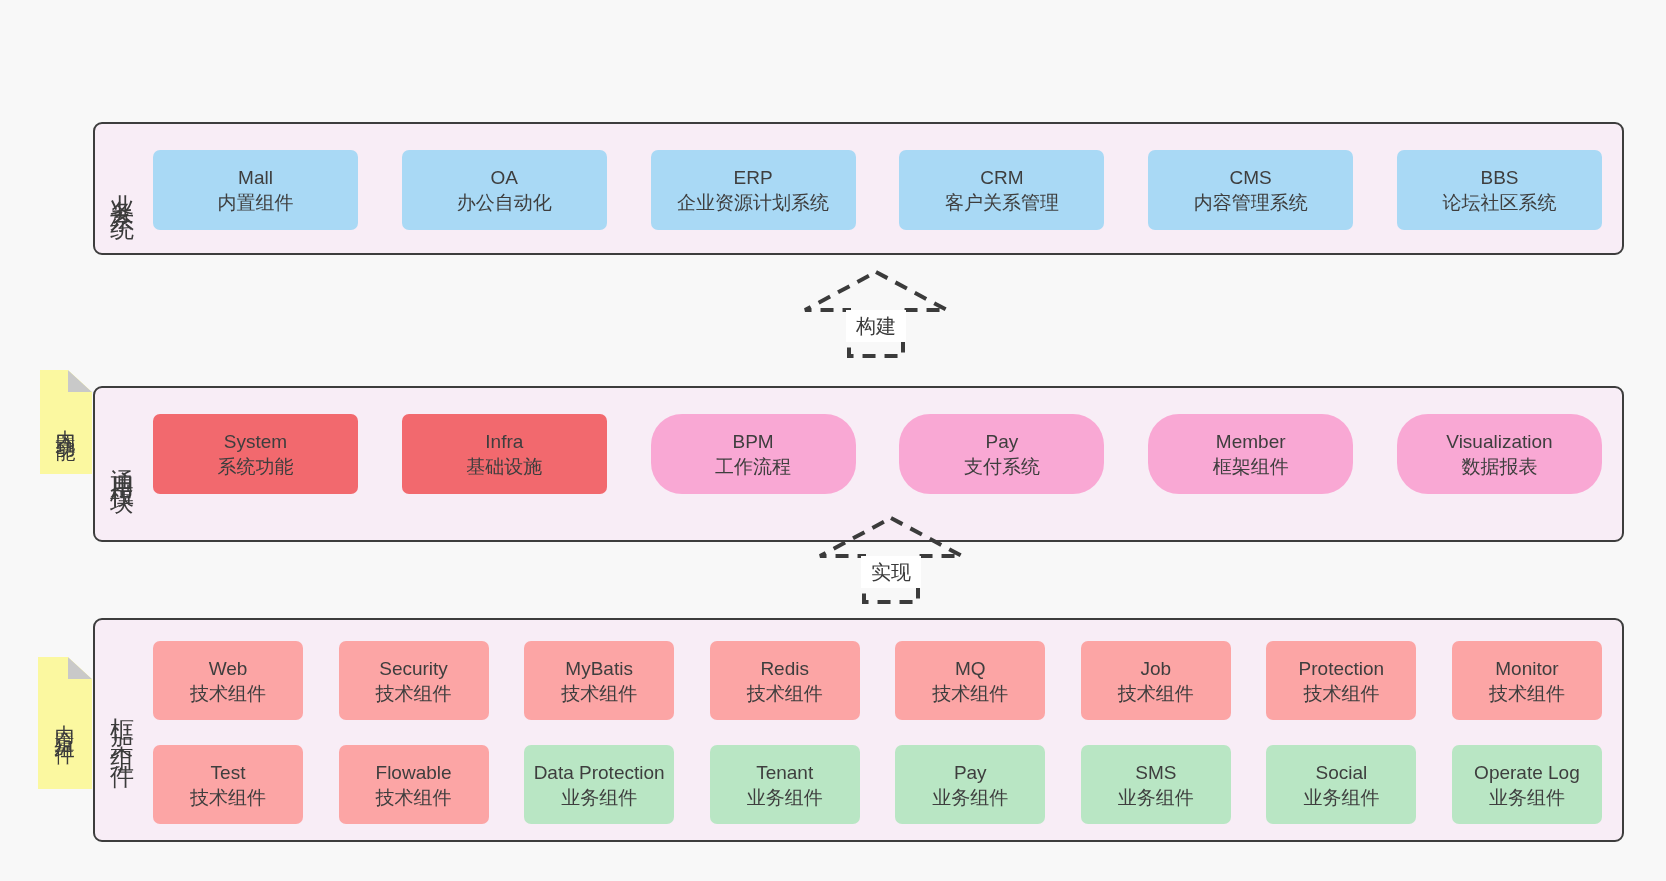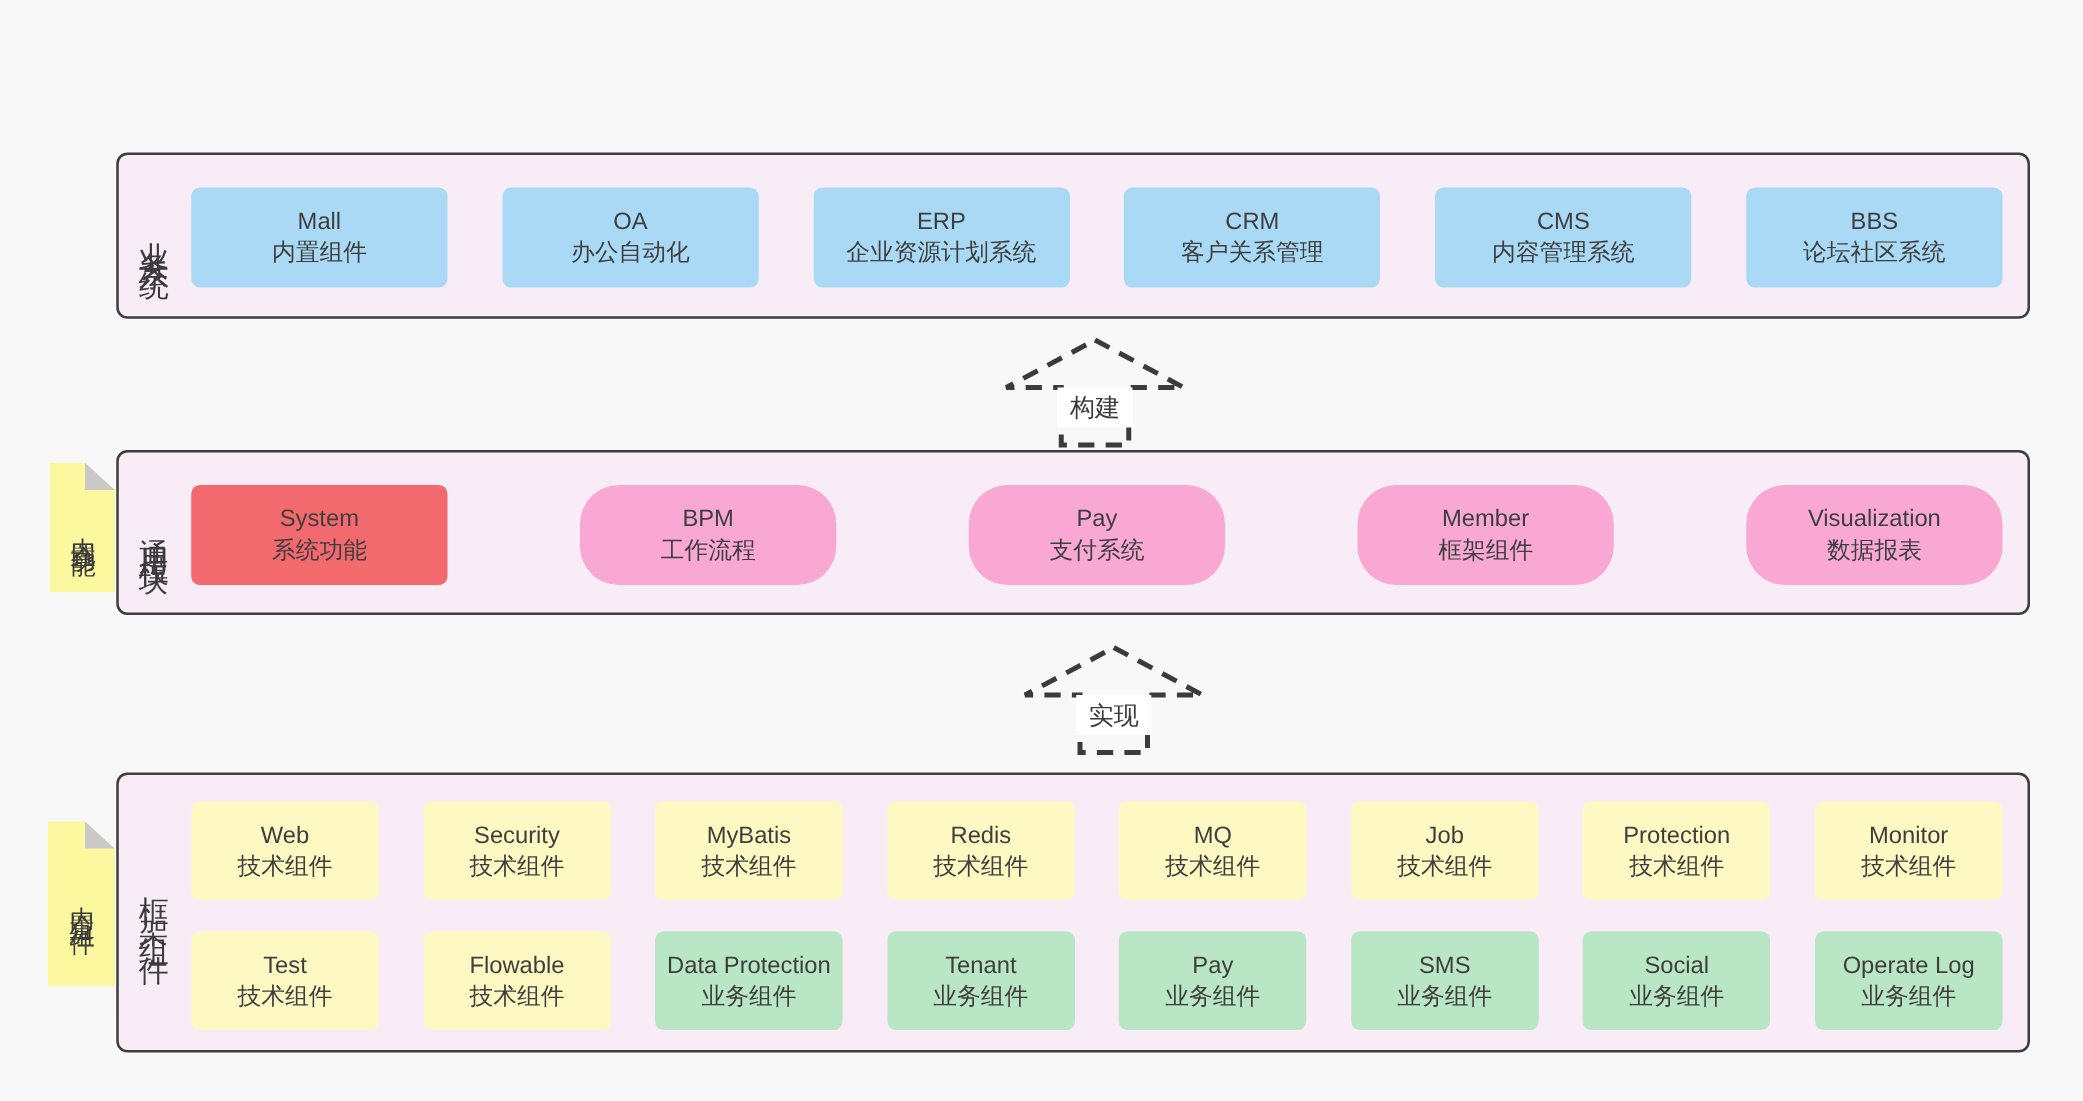--- a/index.html
+++ b/index.html
@@ -14,21 +14,21 @@
 
   
   .band{
     position:absolute;left:93px;width:1531px;
     background:#f8edf6;
     border:2px solid #3d3d3d;
     border-radius:9px;
     box-sizing:border-box;
   }
   .band1{top:122px;height:133px;}
-  .band2{top:360px;height:132px;}
+  .band2{top:386px;height:156px;}
   .band3{top:618px;height:224px;}
 
   .band-label{
     position:absolute;left:12px;top:50%;
     transform:translateY(-50%);
     writing-mode:vertical-rl;text-orientation:upright;
     font-size:24px;letter-spacing:7px;line-height:30px;
     color:#3b3b3b;white-space:nowrap;
   }
   .band3 .band-label{letter-spacing:16px;}
@@ -49,21 +49,21 @@
     font-size:19px;line-height:25px;
     color:#3e3e3e;
     box-sizing:border-box;
     padding:2px 6px;
   }
   .w-lg{width:205px;}
   .w-sm{width:150px;}
   .c-blue{background:#a9d9f5;}
   .c-red{background:#f2696e;}
   .c-pink{background:#f9a8d4;border-radius:31px;}
-  .c-green{background:#fef9c3;}
+  .c-green{background:#fca5a5;}
   .c-lgreen{background:#b9e6c4;}
 
   
   .sticky{
     position:absolute;
     background:#fbf8a0;
     clip-path:polygon(0 0, calc(100% - 24px) 0, 100% 22px, 100% 100%, 0 100%);
   }
   .sticky .fold{
     position:absolute;top:0;right:0;width:24px;height:22px;
@@ -133,20 +133,24 @@
     <div class="sticky-label">内置功能</div>
   </div>
 
   <section class="band band2">
     <div class="band-label">通用模块</div>
     <div class="row">
       <div class="box w-lg c-red">
         <div>System</div>
         <div>系统功能</div>
       </div>
+      <div class="box w-lg c-red">
+        <div>Infra</div>
+        <div>基础设施</div>
+      </div>
       <div class="box w-lg c-pink">
         <div>BPM</div>
         <div>工作流程</div>
       </div>
       <div class="box w-lg c-pink">
         <div>Pay</div>
         <div>支付系统</div>
       </div>
       <div class="box w-lg c-pink">
         <div>Member</div>

